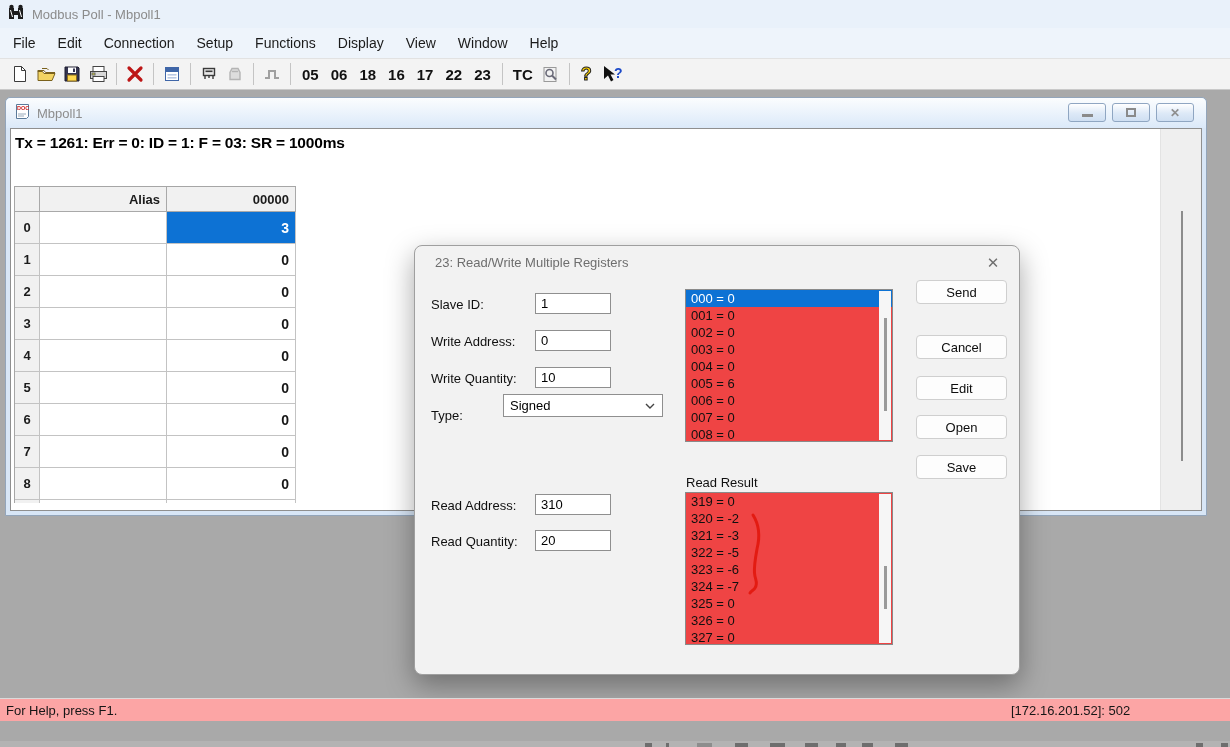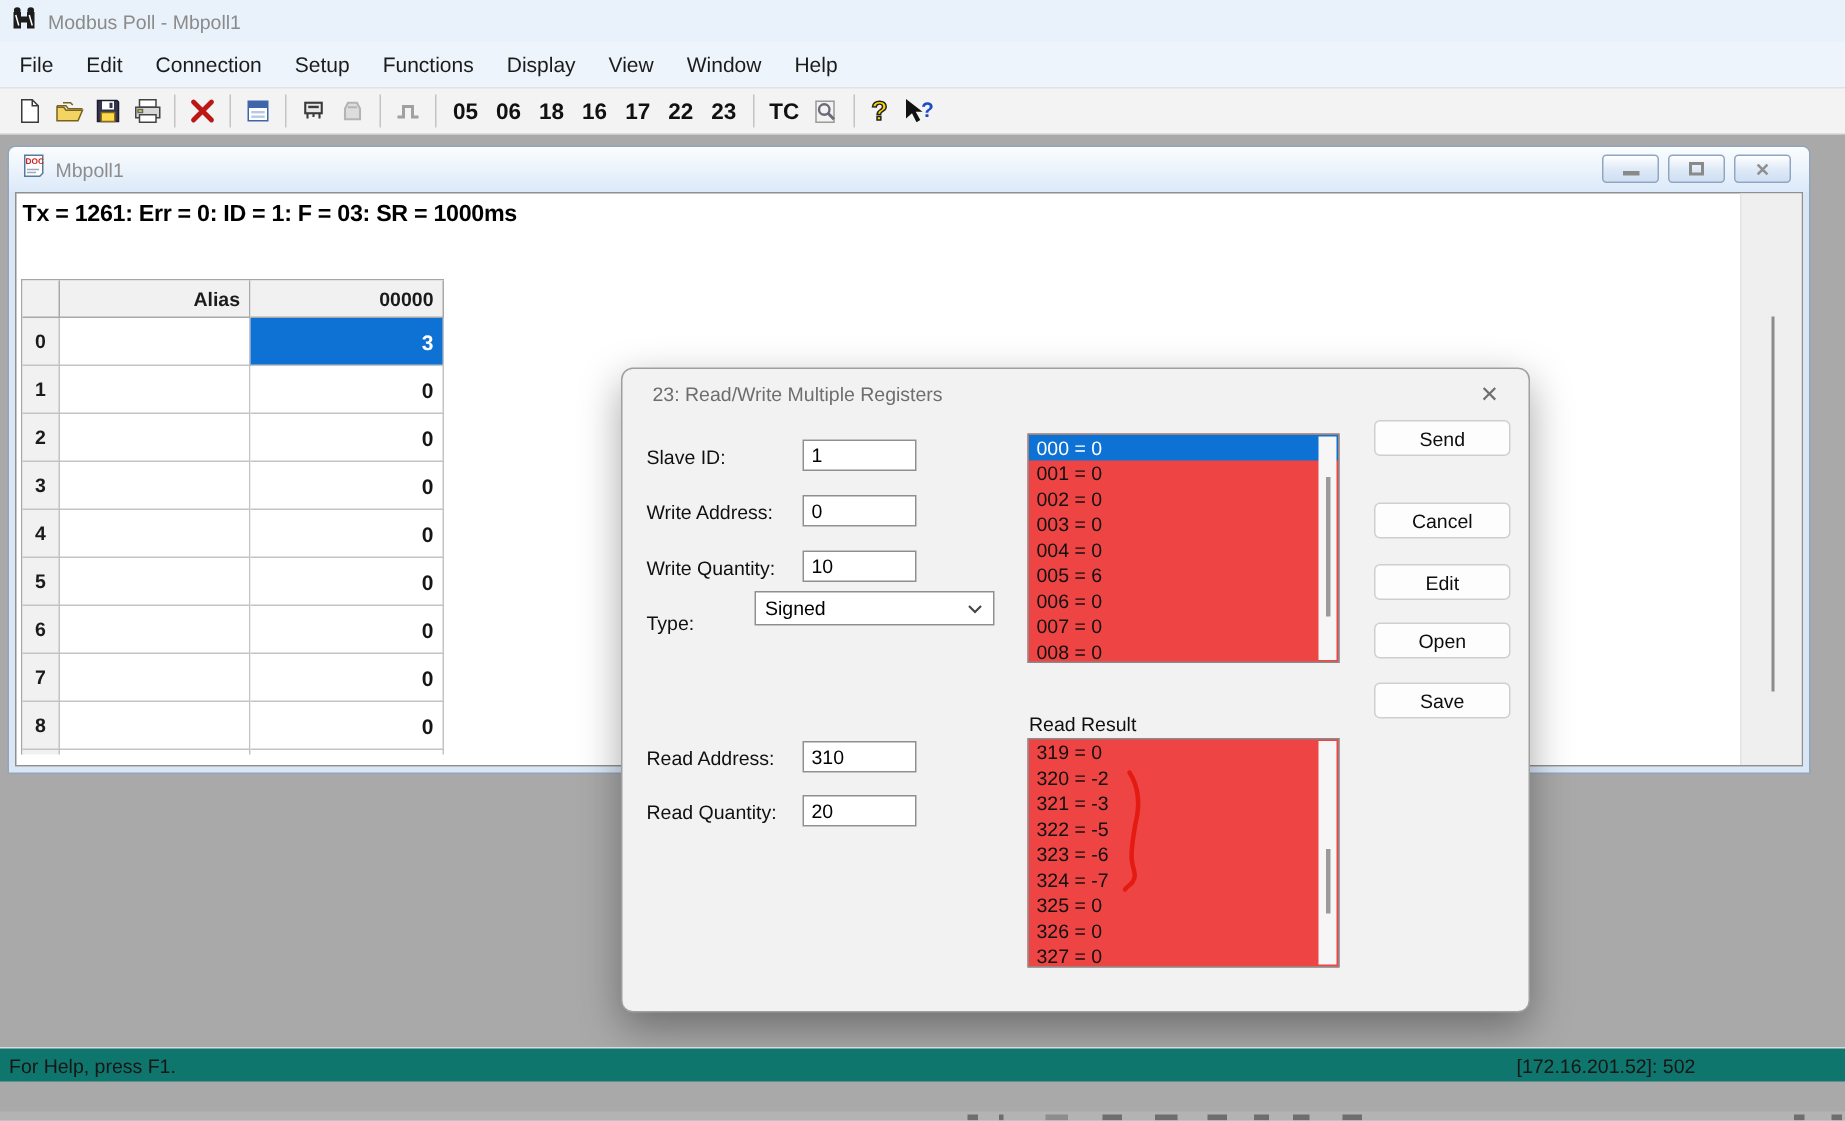--- a/index.html
+++ b/index.html
@@ -82,21 +82,21 @@
   .read-result-label { position:absolute; left:271px; top:229px; font-size:13px; color:#101010; }
 
   .dlg-btn { position:absolute; left:501px; width:91px; height:24px; background:#fdfdfd;
     border:1px solid #cfcfcf; border-radius:4px; font-size:13px; color:#0d0d0d;
     display:flex; align-items:center; justify-content:center; }
 
   .annotation { position:absolute; left:270px; top:246px; pointer-events:none; }
 
   
   .statusbar { position:absolute; left:0; top:698px; width:1230px; height:23px;
-    background:#0f766e; border-top:1px solid #dadada; }
+    background:#fca5a5; border-top:1px solid #dadada; }
   .status-left { position:absolute; left:6px; top:4px; font-size:13px; color:#161616; }
   .status-right { position:absolute; left:1011px; top:4px; font-size:13px; color:#161616; }
   .bottom-strip { position:absolute; left:0; top:741px; width:1230px; height:6px; background:#b3b3b3; overflow:hidden; }
   .strip-mark { position:absolute; bottom:0; background:#6e6e6e; height:4px; }
 </style>
 </head>
 <body>
 
 <div class="titlebar">
   <span>

